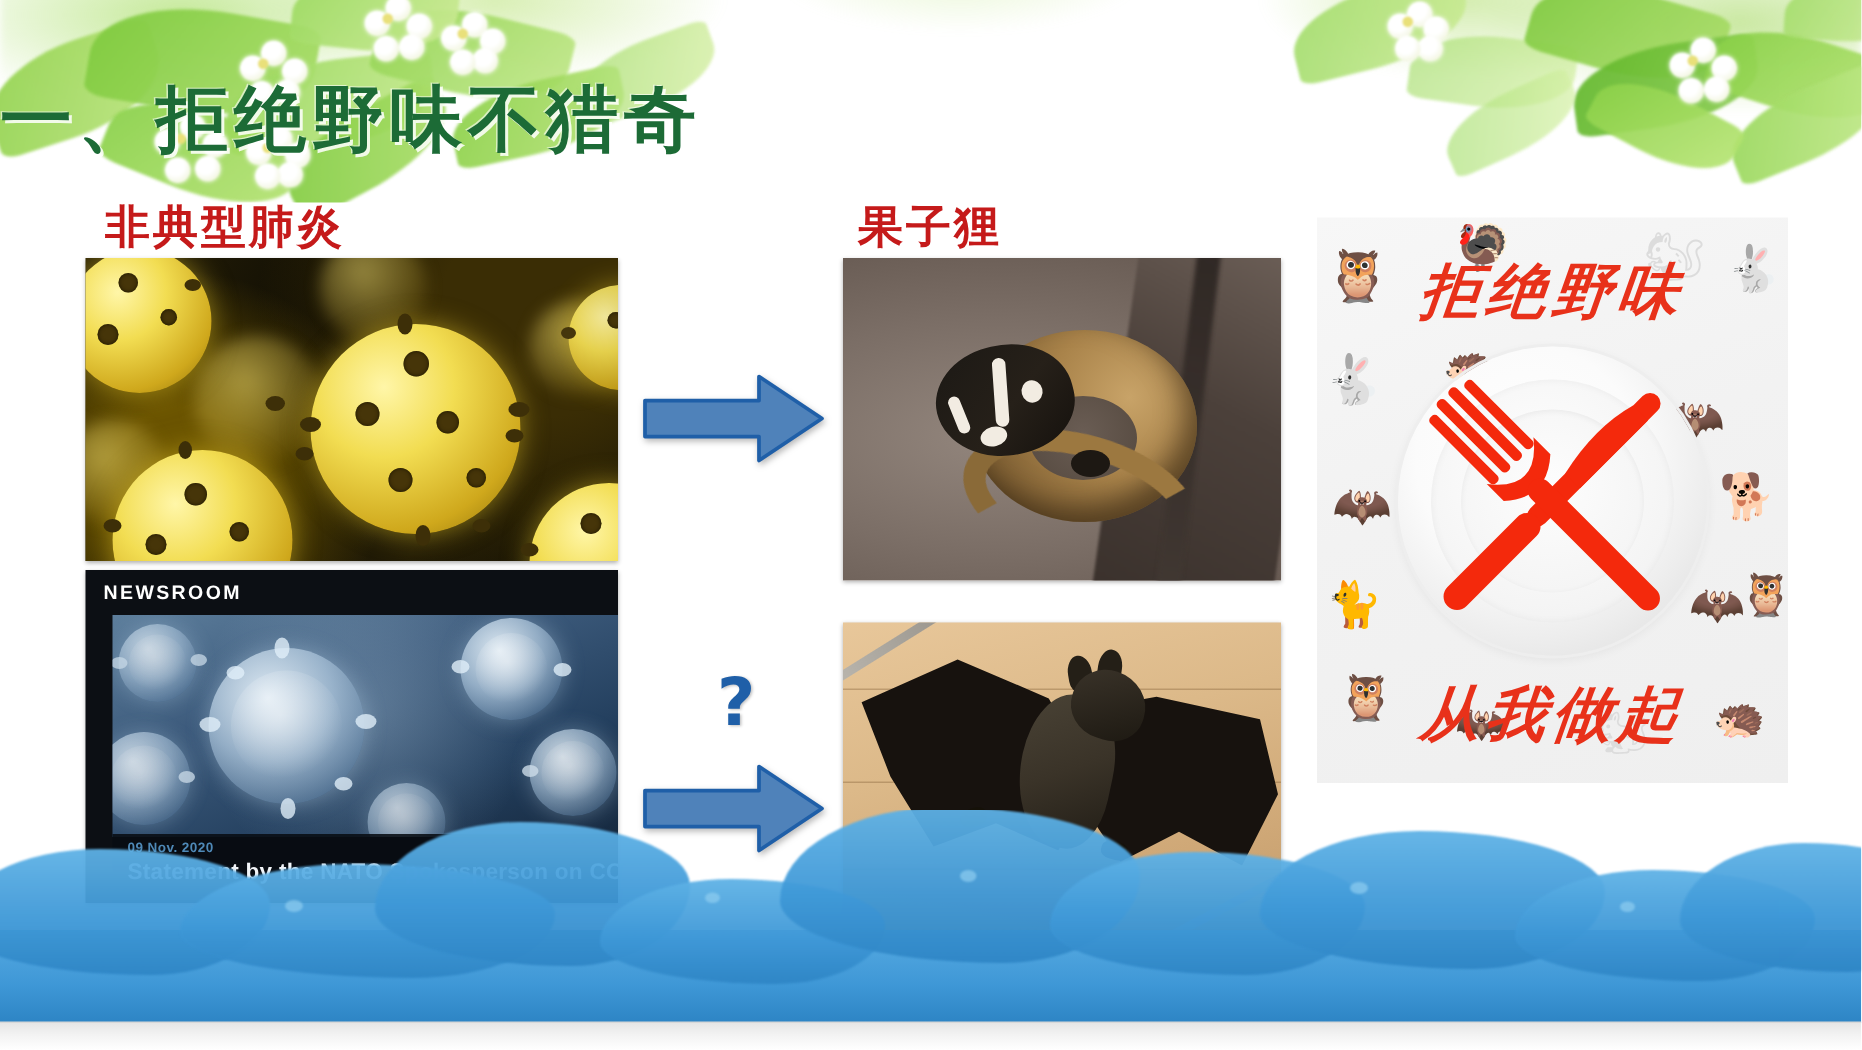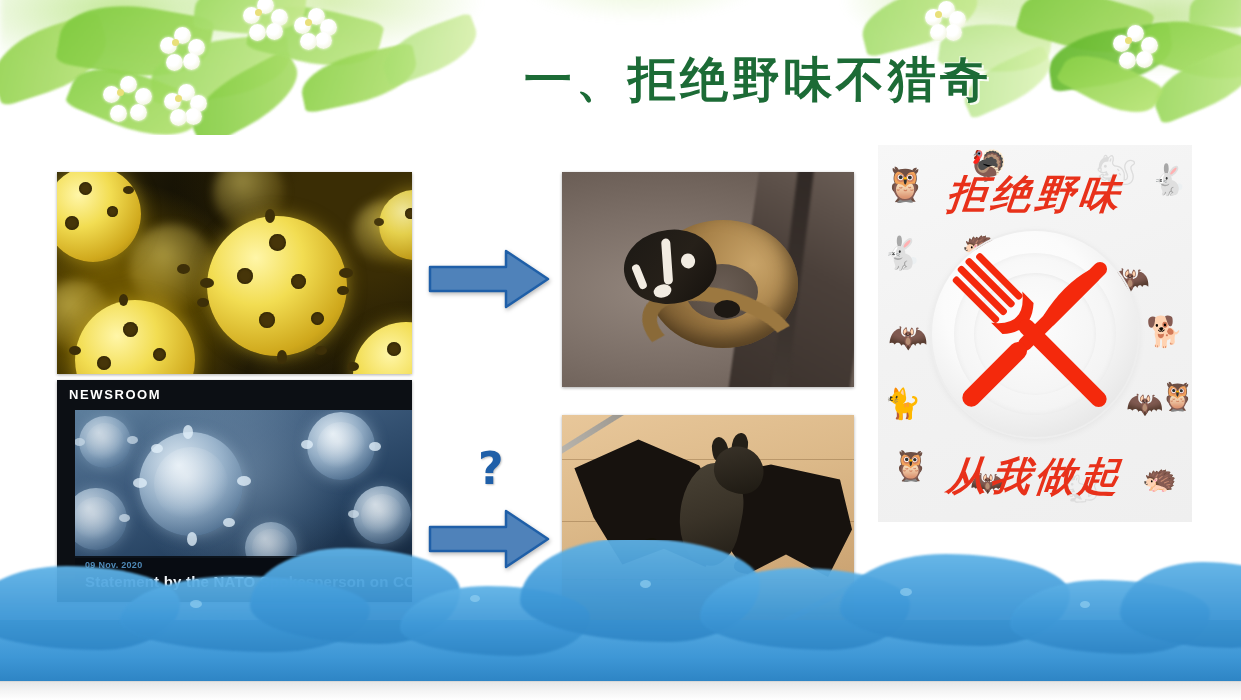--- a/index.html
+++ b/index.html
@@ -27,21 +27,21 @@
   .flower{position:absolute;width:0;height:0;filter:blur(.6px);}
   .flower i{
     position:absolute;display:block;width:17px;height:17px;border-radius:50%;
     background:radial-gradient(circle at 40% 35%, #ffffff 40%, #f3f6e2 75%, #e3ecc4 100%);
     box-shadow:0 0 3px rgba(255,255,255,.9);
   }
   .flower b{position:absolute;width:7px;height:7px;border-radius:50%;background:#e9e07a;left:-3.5px;top:-3.5px;}
 
   
   .title{
-    position:absolute;left:0;top:48px;width:992px;text-align:right;
+    position:absolute;left:0;top:48px;width:992px;text-align:left;
     color:#1c6b36;
     font-family:"DejaVu Sans","Liberation Sans",sans-serif;
     font-weight:bold;font-size:48px;letter-spacing:4px;
     text-shadow:2px 2px 0 rgba(255,255,255,.85), -1px -1px 0 rgba(255,255,255,.6);
     white-space:nowrap;
   }
 
   
   .caption{
     position:absolute;color:#c51a1a;font-weight:bold;font-size:30px;letter-spacing:2px;
@@ -256,20 +256,22 @@
         <i style="left:0px;top:-13px;"></i>
         <i style="left:11px;top:-3px;"></i>
       <i style="left:7px;top:10px;"></i>
         <i style="left:-8px;top:10px;"></i>
         <b></b>
     </div>
   </div>
 
   <div class="title">一、拒绝野味不猎奇</div>
 
+  <div class="caption" id="cap-sars">非典型肺炎</div>
+  <div class="caption" id="cap-civet">果子狸</div>
 
   <div class="photo" id="photo-sars">
     <div class="v-blur" style="left:72px;top:52px;width:86px;height:86px;"></div>
     <div class="v-blur" style="left:156px;top:-16px;width:72px;height:72px;"></div>
     <div class="v-blur" style="left:296px;top:28px;width:64px;height:64px;"></div>
     <div class="v-blur" style="left:-16px;top:108px;width:70px;height:70px;"></div>
 
     <div class="v-yellow" style="left:-12px;top:-6px;width:96px;height:96px;">
       <span class="nub" style="left:34px;top:16px;width:13px;height:13px;"></span>
       <span class="nub" style="left:20px;top:50px;width:14px;height:14px;"></span>

